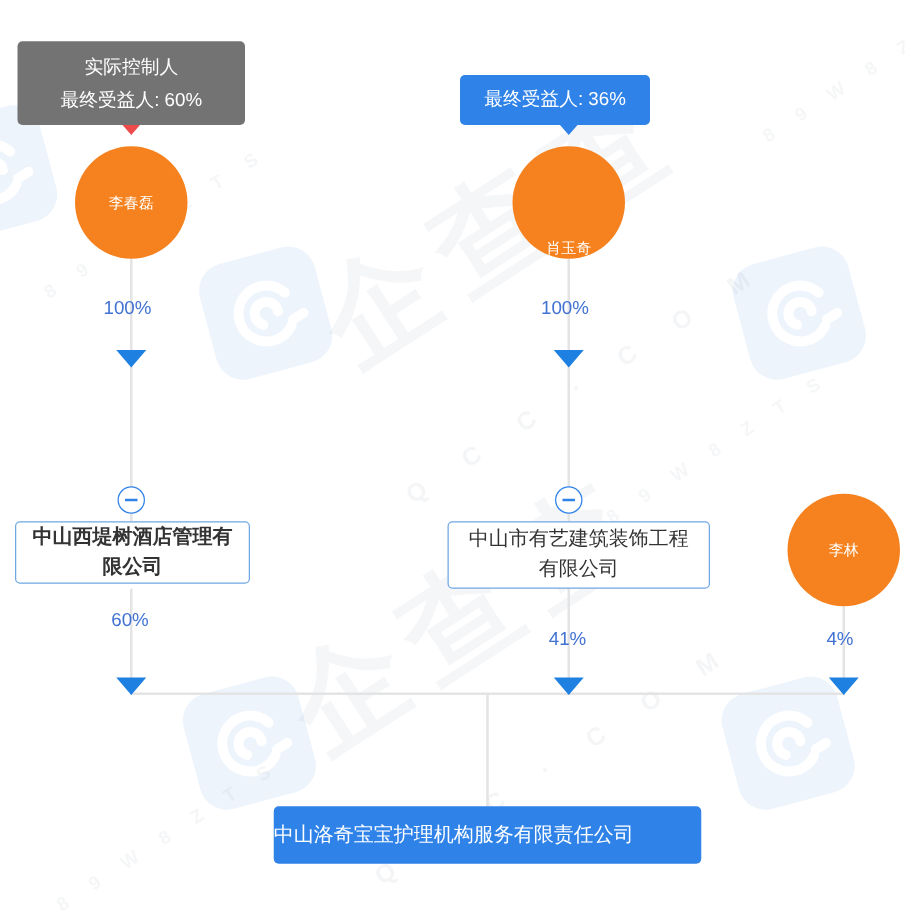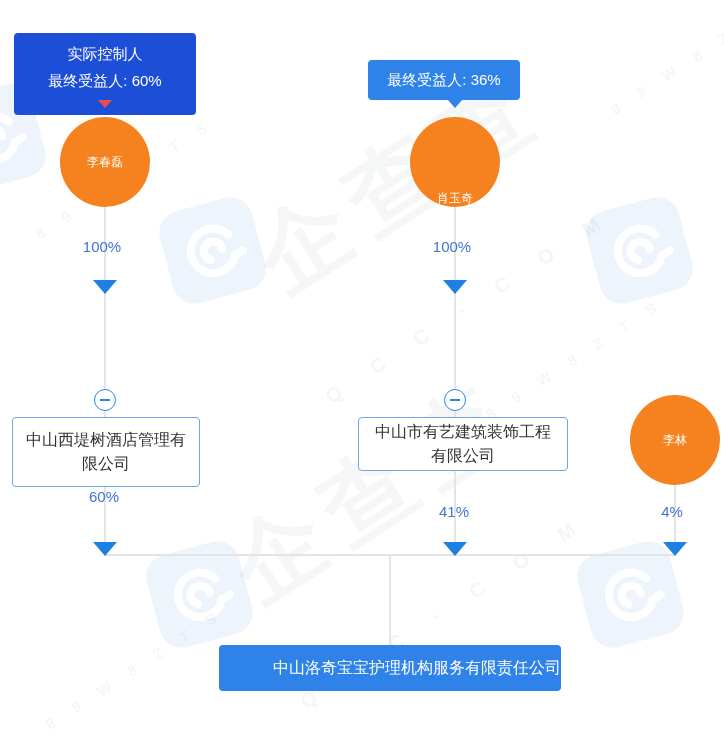--- a/index.html
+++ b/index.html
@@ -40,21 +40,21 @@
   
   .pct{
     position:absolute; z-index:3; font-size:15px; color:#4273d3;
     transform:translateX(-50%); white-space:nowrap;
   }
   
   .badge{
     position:absolute; z-index:4; color:#fff; text-align:center;
     border-radius:4px; font-size:15px;
   }
-  .badge-red{ left:14px; top:33px; width:182px; height:82px; background:#1d4ed8; padding-top:7px; line-height:27px; }
+  .badge-red{ left:14px; top:33px; width:182px; height:67px; background:#737373; padding-top:7px; line-height:27px; }
   .badge-blue{ left:368px; top:60px; width:152px; height:40px; background:#2e82e8; line-height:40px; }
   .badge-pointer{
     position:absolute; z-index:4; width:0; height:0;
     border-left:7px solid transparent; border-right:7px solid transparent;
     border-top:8px solid;
   }
   .ptr-red{ left:98px; top:100px; border-top-color:#ee4b4b; }
   .ptr-blue{ left:448px; top:100px; border-top-color:#2e82e8; }
   
   .person{
@@ -69,26 +69,26 @@
     display:flex; align-items:center; justify-content:center; cursor:pointer;
   }
   .minus .dash{ width:10px; height:2px; background:#2e82e8; }
   
   .company{
     position:absolute; z-index:4; background:#fff; border:1px solid #6fa7e3;
     border-radius:4px; color:#333; font-size:16px; line-height:24px;
     display:flex; align-items:center; justify-content:center; text-align:center;
     cursor:pointer;
   }
-  .company-1{ left:12px; top:417px; width:188px; height:70px; padding:0 8px; }
+  .company-1{ left:12px; top:417px; width:188px; height:50px; padding:0 8px;font-weight:bold; }
   .company-2{ left:358px; top:417px; width:210px; height:54px; padding:0 12px; }
   .target{
     position:absolute; z-index:4; left:219px; top:645px; width:342px; height:46px;
     background:#2e82e8; border-radius:4px; color:#fff; font-size:16px;
-    display:flex; align-items:center; justify-content:flex-end; cursor:pointer;
+    display:flex; align-items:center; justify-content:flex-start; cursor:pointer;
   }
 </style>
 </head>
 <body>
 
 <div class="canvas">
 
   <div class="wm" style="left:-55px; top:90px;">
     <div class="wm-tile">
         <svg viewBox="0 0 100 100">

